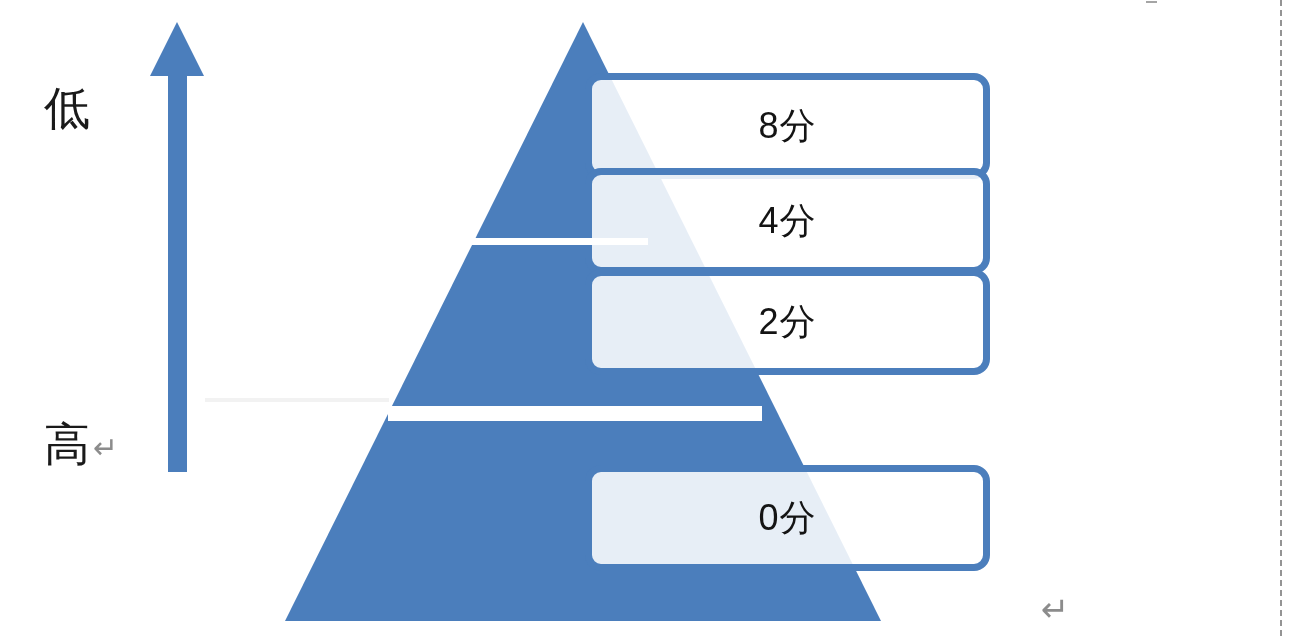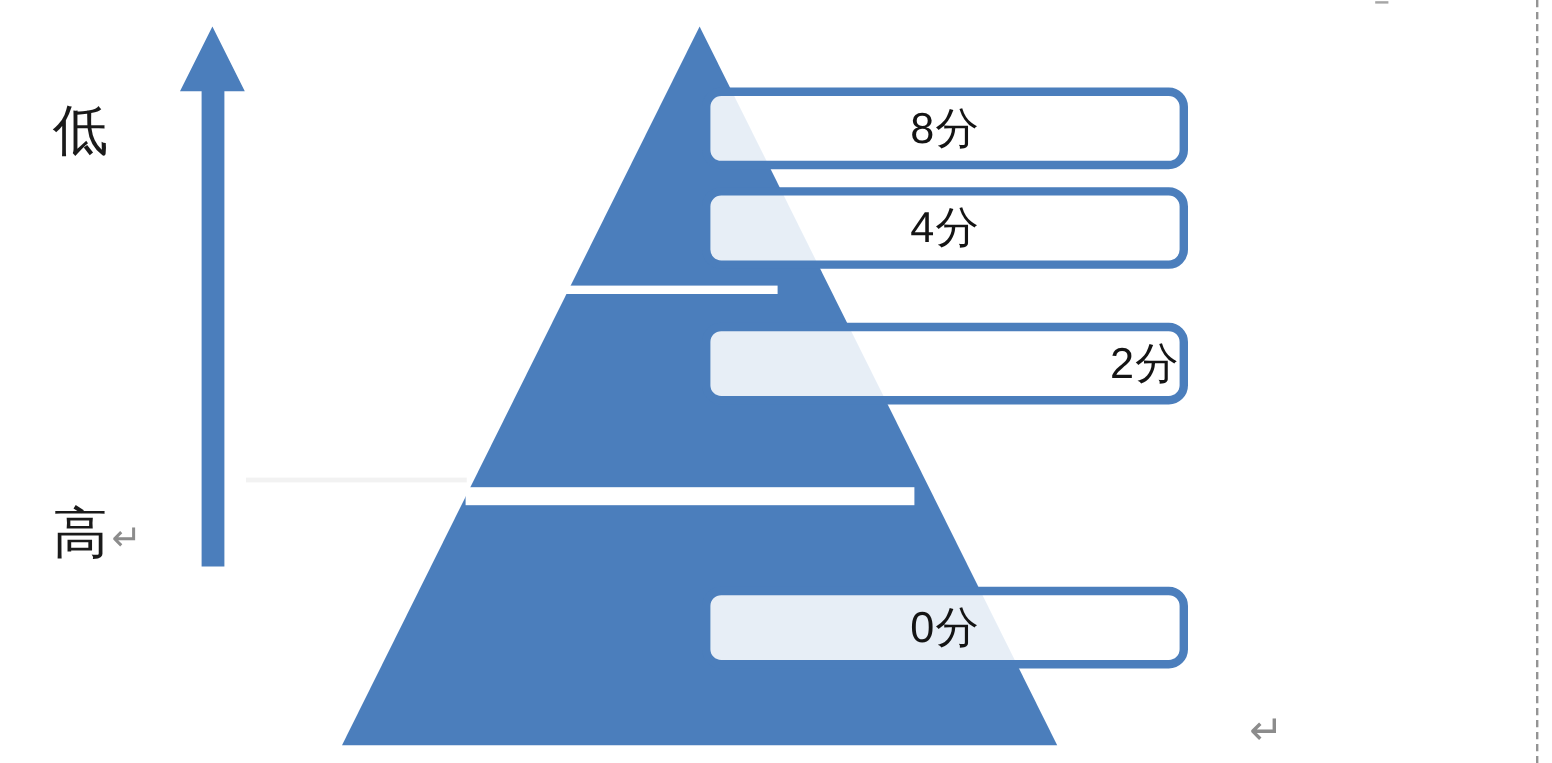--- a/index.html
+++ b/index.html
@@ -4,29 +4,29 @@
 <style>
   html,body{margin:0;padding:0;background:#ffffff;}
   #canvas{
     position:relative;width:1293px;height:636px;background:#ffffff;
     overflow:hidden;font-family:"Liberation Sans","DejaVu Sans",sans-serif;
   }
   
   #shapes{position:absolute;left:0;top:0;z-index:1;}
   
   .level-box{
-    position:absolute;left:585px;width:405px;height:68px;box-sizing:border-box;
+    position:absolute;left:585px;width:405px;height:106px;box-sizing:border-box;
     border:7px solid #4b7ebc;border-radius:16px;background:rgba(255,255,255,0.87);
     z-index:2;display:flex;align-items:center;justify-content:center;
   }
   .level-box .score{
     font-size:36px;color:#141414;letter-spacing:1px;
     font-family:"Liberation Sans","DejaVu Sans",sans-serif;
   }
-  .box-1{top:73px;} .box-2{top:156px;} .box-3{top:269px;justify-content:flex-end;} .box-4{top:367px;} .box-5{top:489px;}
+  .box-1{top:73px;} .box-2{top:168px;} .box-3{top:269px;} .box-4{top:367px;} .box-5{top:465px;}
   
   .divider{position:absolute;background:#ffffff;z-index:3;}
   #divider-1{left:468px;top:238px;width:180px;height:7px;}
   #divider-2{left:388px;top:406px;width:374px;height:15px;}
   #divider-faint{position:absolute;left:205px;top:398px;width:184px;height:4px;
     background:rgba(130,130,130,0.10);z-index:3;}
   
   .axis-label{position:absolute;color:#1a1a1a;z-index:4;white-space:nowrap;}
   #low-label{left:44px;top:78px;font-size:46px;font-family:"DejaVu Serif","Liberation Serif",serif;}
   #high-row{left:44px;top:414px;font-size:46px;font-family:"DejaVu Serif","Liberation Serif",serif;}

